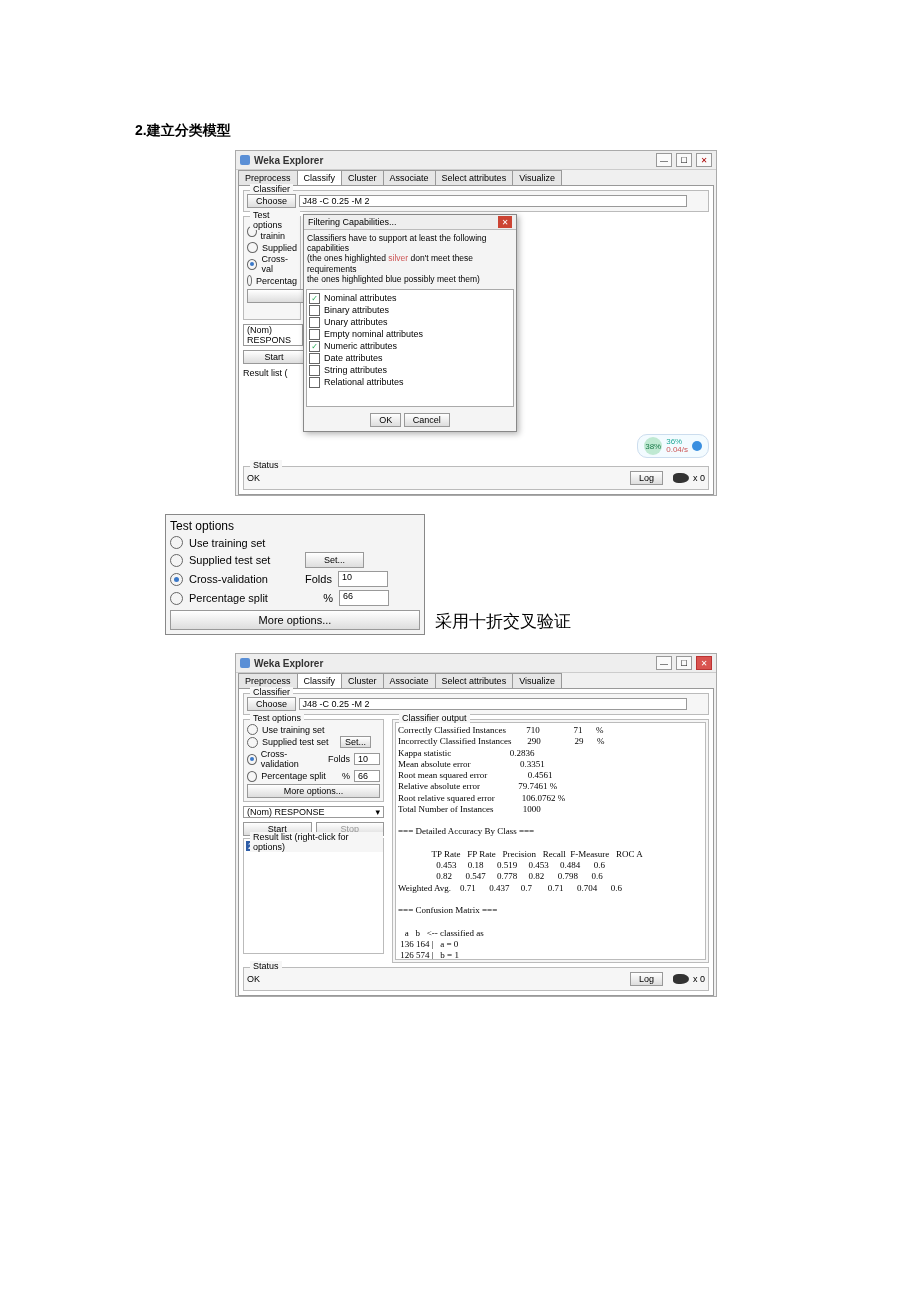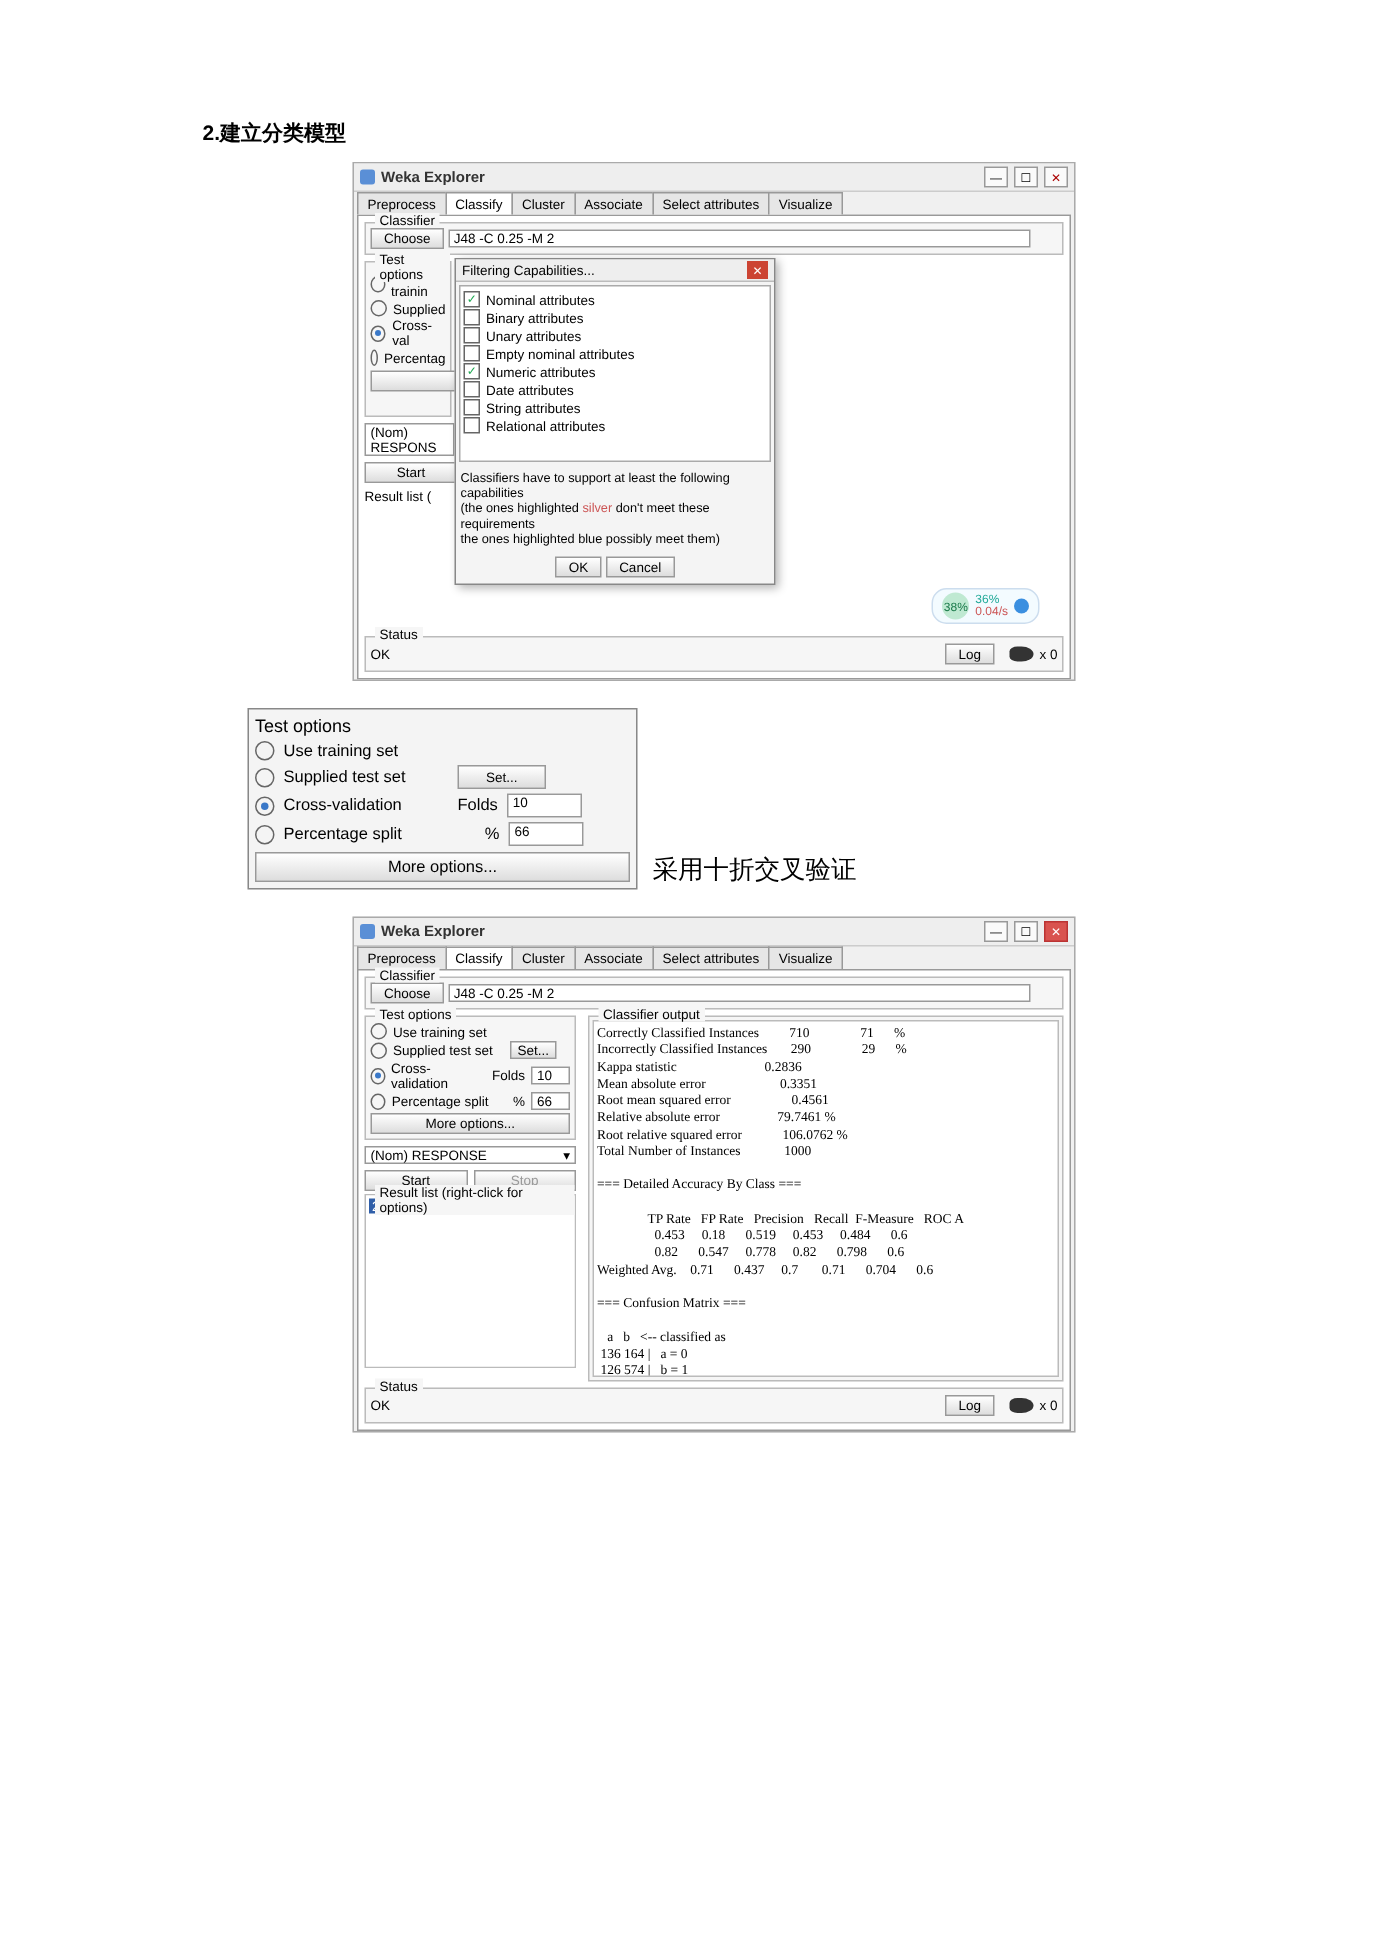--- a/index.html
+++ b/index.html
@@ -1,16 +1,16 @@
 <!DOCTYPE html>
 <html><head>
 <meta charset="utf-8">
 <style>
   body{margin:0;background:#fff;font-family:"Microsoft YaHei",SimSun,sans-serif;font-size:14px;color:#000}
-  .page{width:920px;margin:0 auto;padding:78px 135px 40px 135px;box-sizing:border-box}
+  .page{width:920px;margin:0 auto;padding:120px 135px 40px 135px;box-sizing:border-box}
   .hd{font-weight:bold;margin:2px 0}
   .shot{border:1px solid #aaa;margin:10px auto;background:#f0f0f0;font-family:"MS Sans Serif",Tahoma,sans-serif;font-size:9px;color:#000}
   .shot1{width:480px}
   .titlebar{display:flex;align-items:center;gap:4px;height:18px;padding:0 4px;background:#eee;border-bottom:1px solid #ccc}
   .wico{width:10px;height:10px;background:#5a8fd6;border-radius:2px}
   .ttl{flex:1;font-weight:bold;font-size:10px;color:#333}
   .wbtn{width:14px;height:12px;border:1px solid #999;background:#fafafa;display:flex;align-items:center;justify-content:center;font-size:8px}
   .wbtn.close{color:#a00}
   .tabs{display:flex;padding-left:2px}
   .tab{padding:2px 6px;border:1px solid #999;border-bottom:none;background:#e6e6e6;margin-right:-1px;font-size:9px}
@@ -102,66 +102,66 @@
           <div class="btn9" style="width:44px;margin:2px;text-align:center">Start</div>
           <div style="margin:2px;font-size:9px">Result list (</div>
         </div>
         <div style="flex:1;position:relative;height:250px">
 
           <div class="dialog" style="left:0;top:0;width:212px">
             <div class="dlg-title">
               <span style="flex:1">Filtering Capabilities...</span>
               <span class="dlg-x">✕</span>
             </div>
-            <div style="border:1px solid #aaa;margin:2px;background:#fff;height:112px;padding:2px;overflow:hidden">
-              <div class="row">
-                  <span class="chk on"></span>
-                  <span>Nominal attributes</span>
-                </div>
-              <div class="row">
-                  <span class="chk"></span>
-                  <span>Binary attributes</span>
-                </div>
-              <div class="row">
-                  <span class="chk"></span>
-                  <span>Unary attributes</span>
-                </div>
-              <div class="row">
-                  <span class="chk"></span>
-                  <span>Empty nominal attributes</span>
-                </div>
-              <div class="row">
-                  <span class="chk on"></span>
-                  <span>Numeric attributes</span>
-                </div>
-              <div class="row">
-                  <span class="chk"></span>
-                  <span>Date attributes</span>
-                </div>
-              <div class="row">
-                  <span class="chk"></span>
-                  <span>String attributes</span>
-                </div>
-              <div class="row">
-                  <span class="chk"></span>
-                  <span>Relational attributes</span>
-                </div>
-            </div>
             <div style="padding:3px;font-size:8.5px;line-height:1.2">
               <div>Classifiers have to support at least the following capabilities</div>
               <div><span>(the ones highlighted </span><span style="color:#c55">silver</span><span> don't meet these requirements</span></div>
               <div>the ones highlighted blue possibly meet them)</div>
             </div>
+            <div style="border:1px solid #aaa;margin:2px;background:#fff;height:112px;padding:2px;overflow:hidden">
+              <div class="row">
+                  <span class="chk on"></span>
+                  <span>Nominal attributes</span>
+                </div>
+              <div class="row">
+                  <span class="chk"></span>
+                  <span>Binary attributes</span>
+                </div>
+              <div class="row">
+                  <span class="chk"></span>
+                  <span>Unary attributes</span>
+                </div>
+              <div class="row">
+                  <span class="chk"></span>
+                  <span>Empty nominal attributes</span>
+                </div>
+              <div class="row">
+                  <span class="chk on"></span>
+                  <span>Numeric attributes</span>
+                </div>
+              <div class="row">
+                  <span class="chk"></span>
+                  <span>Date attributes</span>
+                </div>
+              <div class="row">
+                  <span class="chk"></span>
+                  <span>String attributes</span>
+                </div>
+              <div class="row">
+                  <span class="chk"></span>
+                  <span>Relational attributes</span>
+                </div>
+            </div>
             <div style="text-align:center;padding:4px">
               <span class="btn9">OK</span>
               <span class="btn9">Cancel</span>
             </div>
           </div>
 
-          <div style="position:absolute;right:18px;bottom:6px" class="widget">
+          <div style="position:absolute;right:2px;bottom:6px" class="widget">
             <span class="circ">38%</span>
             <span style="display:flex;flex-direction:column;line-height:1">
               <span style="color:#2a9">36%</span>
               <span style="color:#c55">0.04/s</span>
             </span>
             <span style="width:10px;height:10px;border-radius:50%;background:#3a8fe0"></span>
           </div>
         </div>
       </div>
       <div class="grp" style="margin-top:2px">

